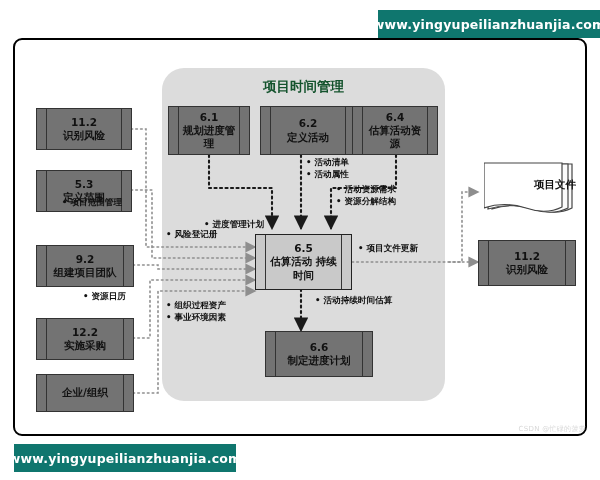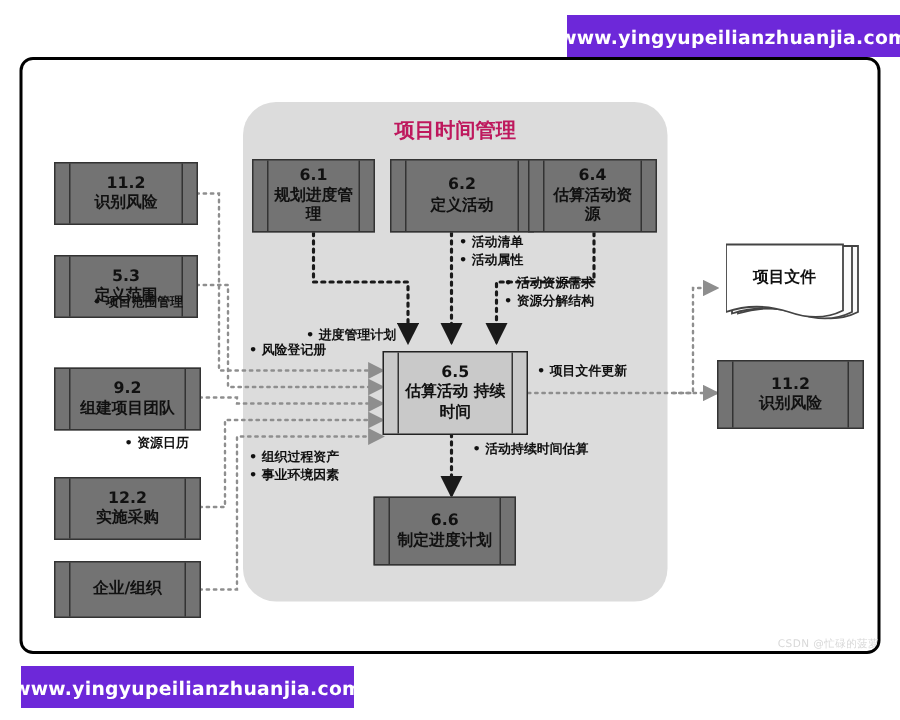--- a/index.html
+++ b/index.html
@@ -4,21 +4,21 @@
 <style>
   html,body{margin:0;padding:0;}
   body{
     width:600px;height:480px;overflow:hidden;background:#ffffff;
     font-family:"DejaVu Sans","Liberation Sans",sans-serif;
   }
   #root{position:relative;width:600px;height:480px;background:#ffffff;}
 
   
   .wm{
-    position:absolute;background:#6d28d9;color:#ffffff;
+    position:absolute;background:#0f766e;color:#ffffff;
     font-size:12.5px;font-weight:bold;letter-spacing:.2px;
     display:flex;align-items:center;justify-content:center;
     font-family:"DejaVu Sans","Liberation Sans",sans-serif;
   }
   #wm-top{right:0;top:10px;width:222px;height:28px;}
   #wm-bottom{left:14px;bottom:8px;width:222px;height:28px;}
   #wm-csdn{
     position:absolute;right:14px;bottom:46px;color:#d8d8d8;
     font-size:7px;letter-spacing:.3px;
   }
@@ -30,21 +30,21 @@
     box-sizing:border-box;
   }
 
   
   #panel{
     position:absolute;left:162px;top:68px;width:283px;height:333px;
     background:#dcdcdc;border-radius:22px;
   }
   #panel-title{
     position:absolute;left:162px;top:78px;width:283px;
-    text-align:center;font-size:13.5px;font-weight:bold;color:#be185d;
+    text-align:center;font-size:13.5px;font-weight:bold;color:#14532d;
   }
 
   
   .pbox{
     position:absolute;box-sizing:border-box;
     border:1.3px solid #333333;background:#737373;
     display:flex;align-items:center;justify-content:center;
   }
   .pbox .bar{
     position:absolute;top:0;bottom:0;width:0;border-left:1.3px solid #333333;
@@ -56,21 +56,21 @@
     font-size:10.5px;color:#111111;font-weight:bold;padding:0 12px;
   }
   .pbox .ptext .num{display:block;font-weight:bold;font-size:10.5px;}
   .pbox.hl{background:#c9c9c9;border-color:#222222;}
 
   
   #docfile{position:absolute;left:484px;top:162px;width:92px;height:56px;}
   #docfile .lbl{
     position:absolute;left:0;top:0;width:78px;height:46px;
     display:flex;align-items:center;justify-content:center;
-    font-size:10.5px;font-weight:bold;color:#111;z-index:3;
+    font-size:10.5px;font-weight:bold;color:#111;z-index:3;padding-left:32px;
   }
 
   
   .ann{
     position:absolute;font-size:8.6px;color:#111111;font-weight:bold;
     line-height:1.45;white-space:nowrap;
   }
   .ann span{display:block;}
 
   
@@ -199,21 +199,21 @@
   <div class="pbox hl" style="left:255px;top:234px;width:97px;height:56px;">
     <span class="bar l"></span>
     <span class="bar r"></span>
     <span class="ptext">
       <span class="num">6.5</span>
       <span>估算活动</span>
       <span>持续时间</span>
     </span>
   </div>
 
-  <div class="pbox" style="left:249px;top:331px;width:95px;height:46px;">
+  <div class="pbox" style="left:265px;top:331px;width:108px;height:46px;">
     <span class="bar l"></span>
     <span class="bar r"></span>
     <span class="ptext">
       <span class="num">6.6</span>
       <span>制定进度计划</span>
     </span>
   </div>
 
   <div id="docfile">
     <svg width="92" height="56" viewBox="0 0 92 56" xmlns="http://www.w3.org/2000/svg">

